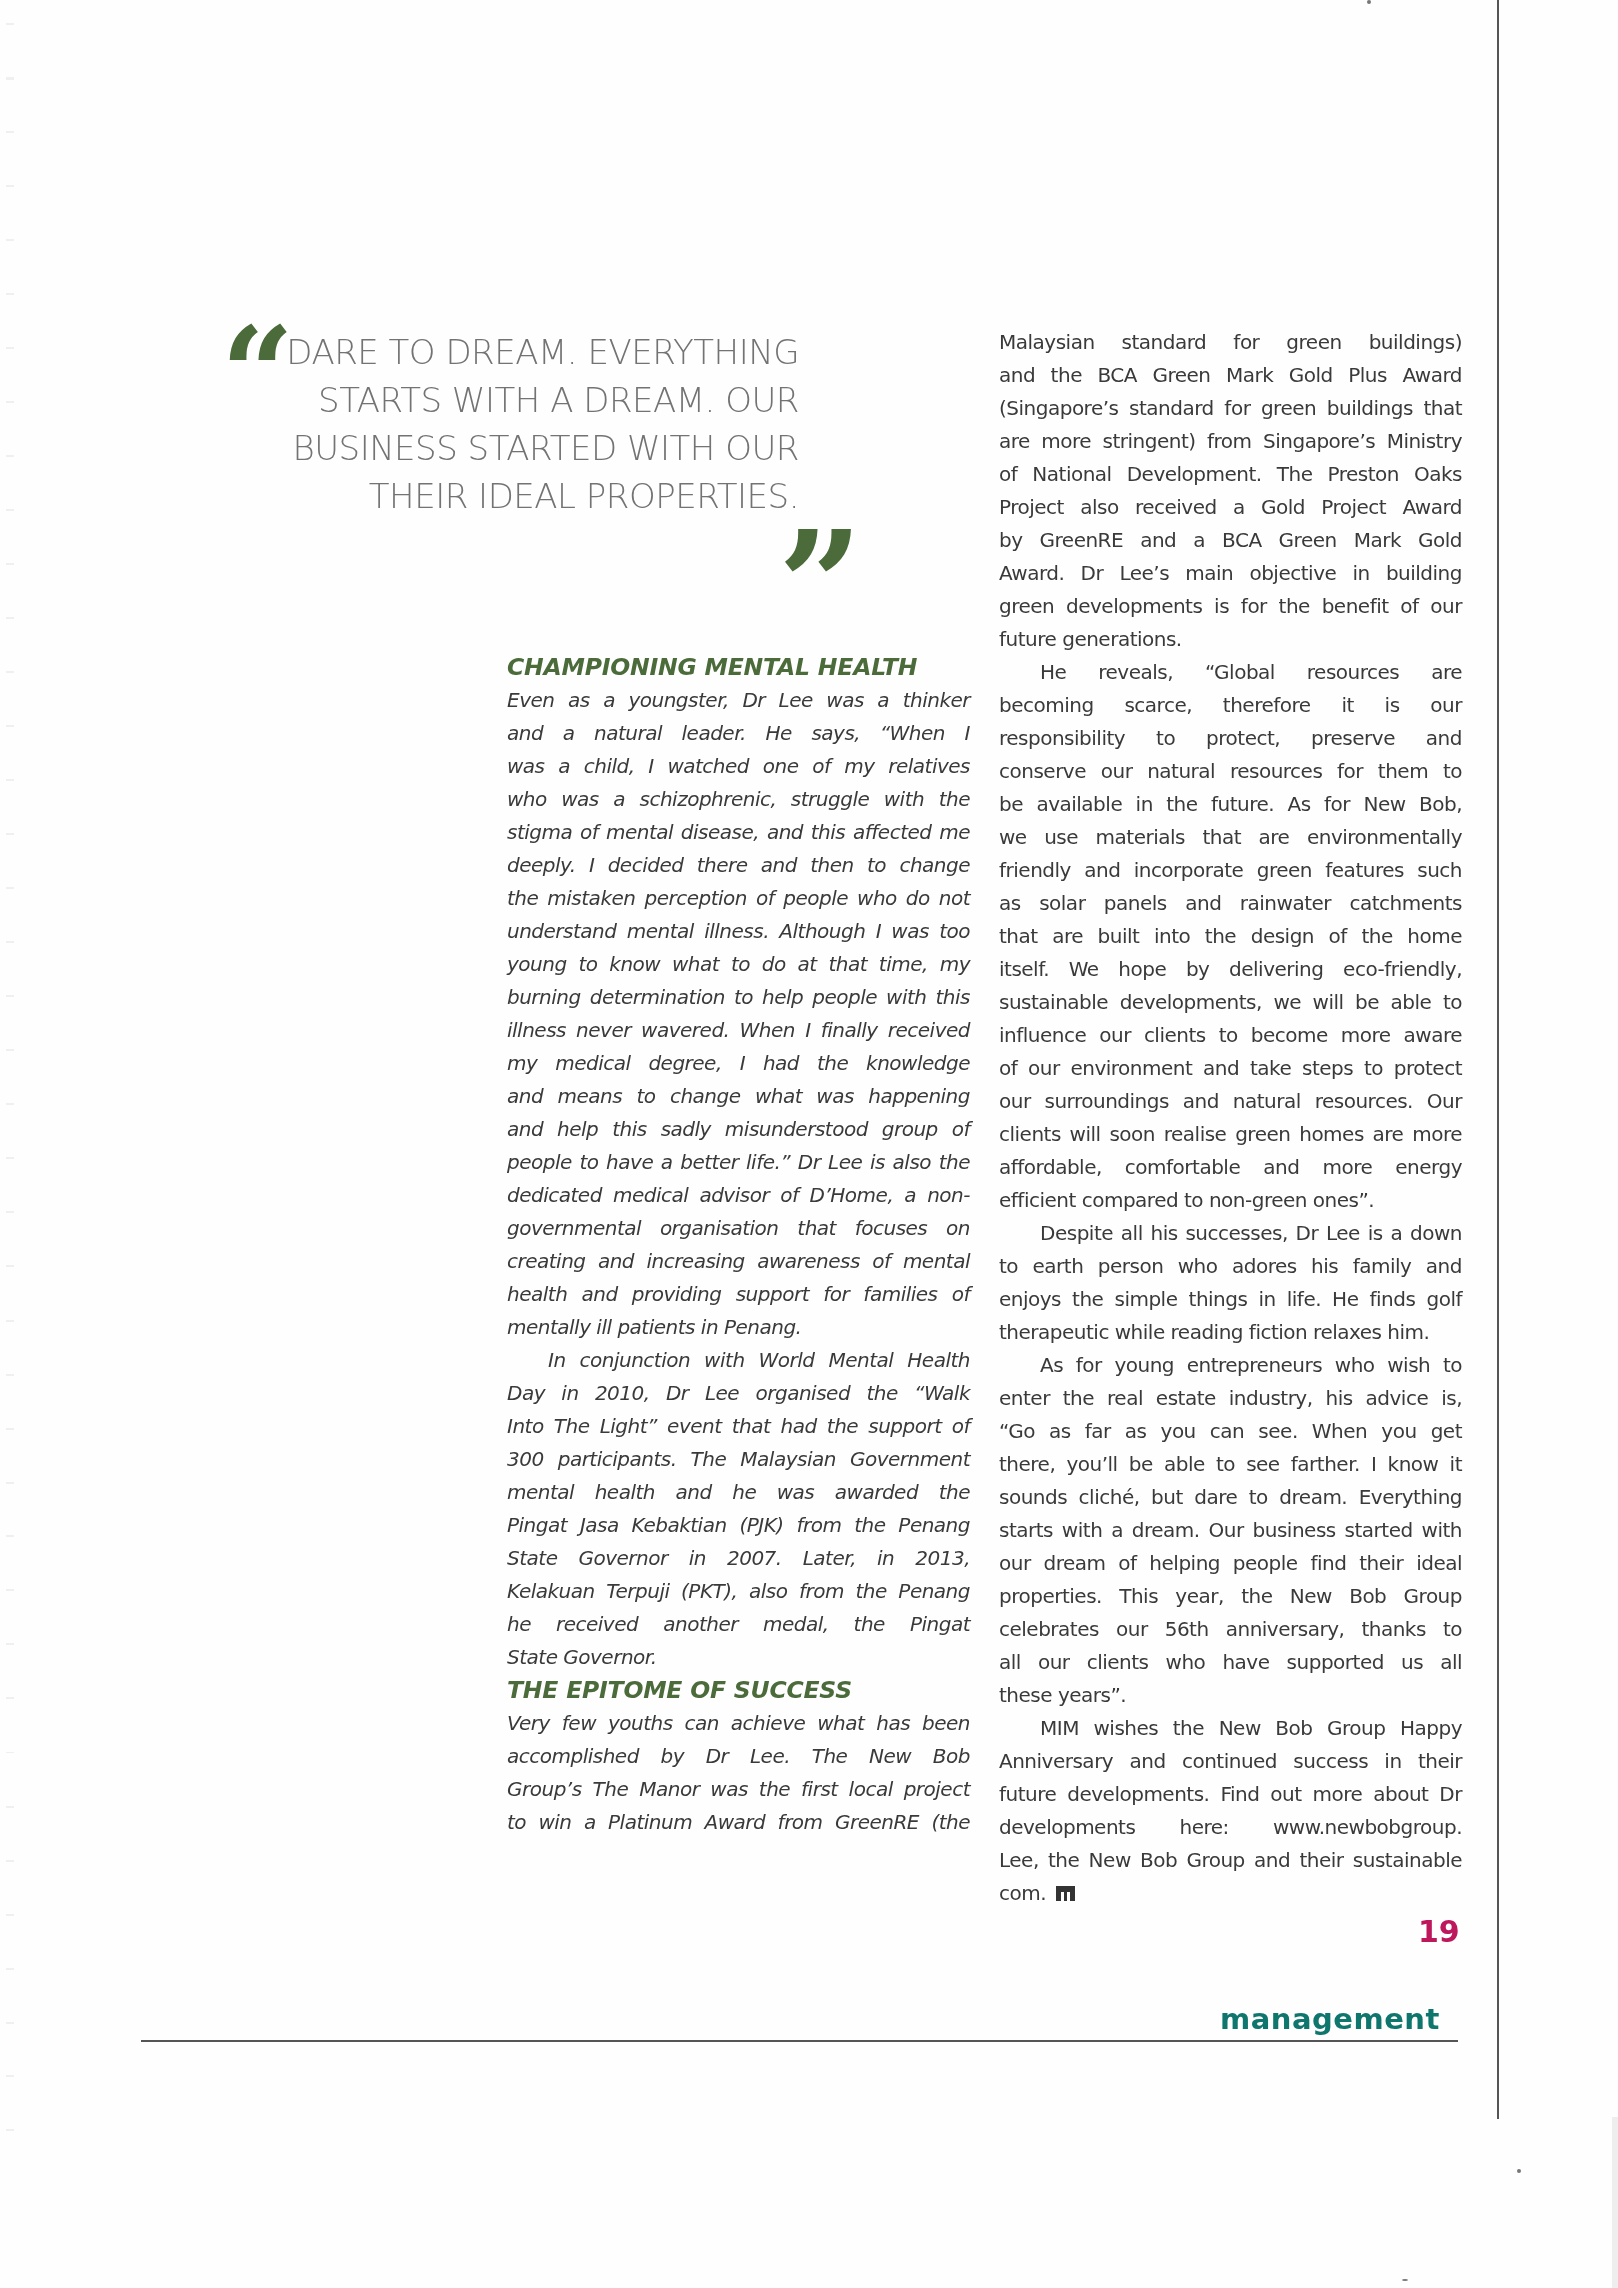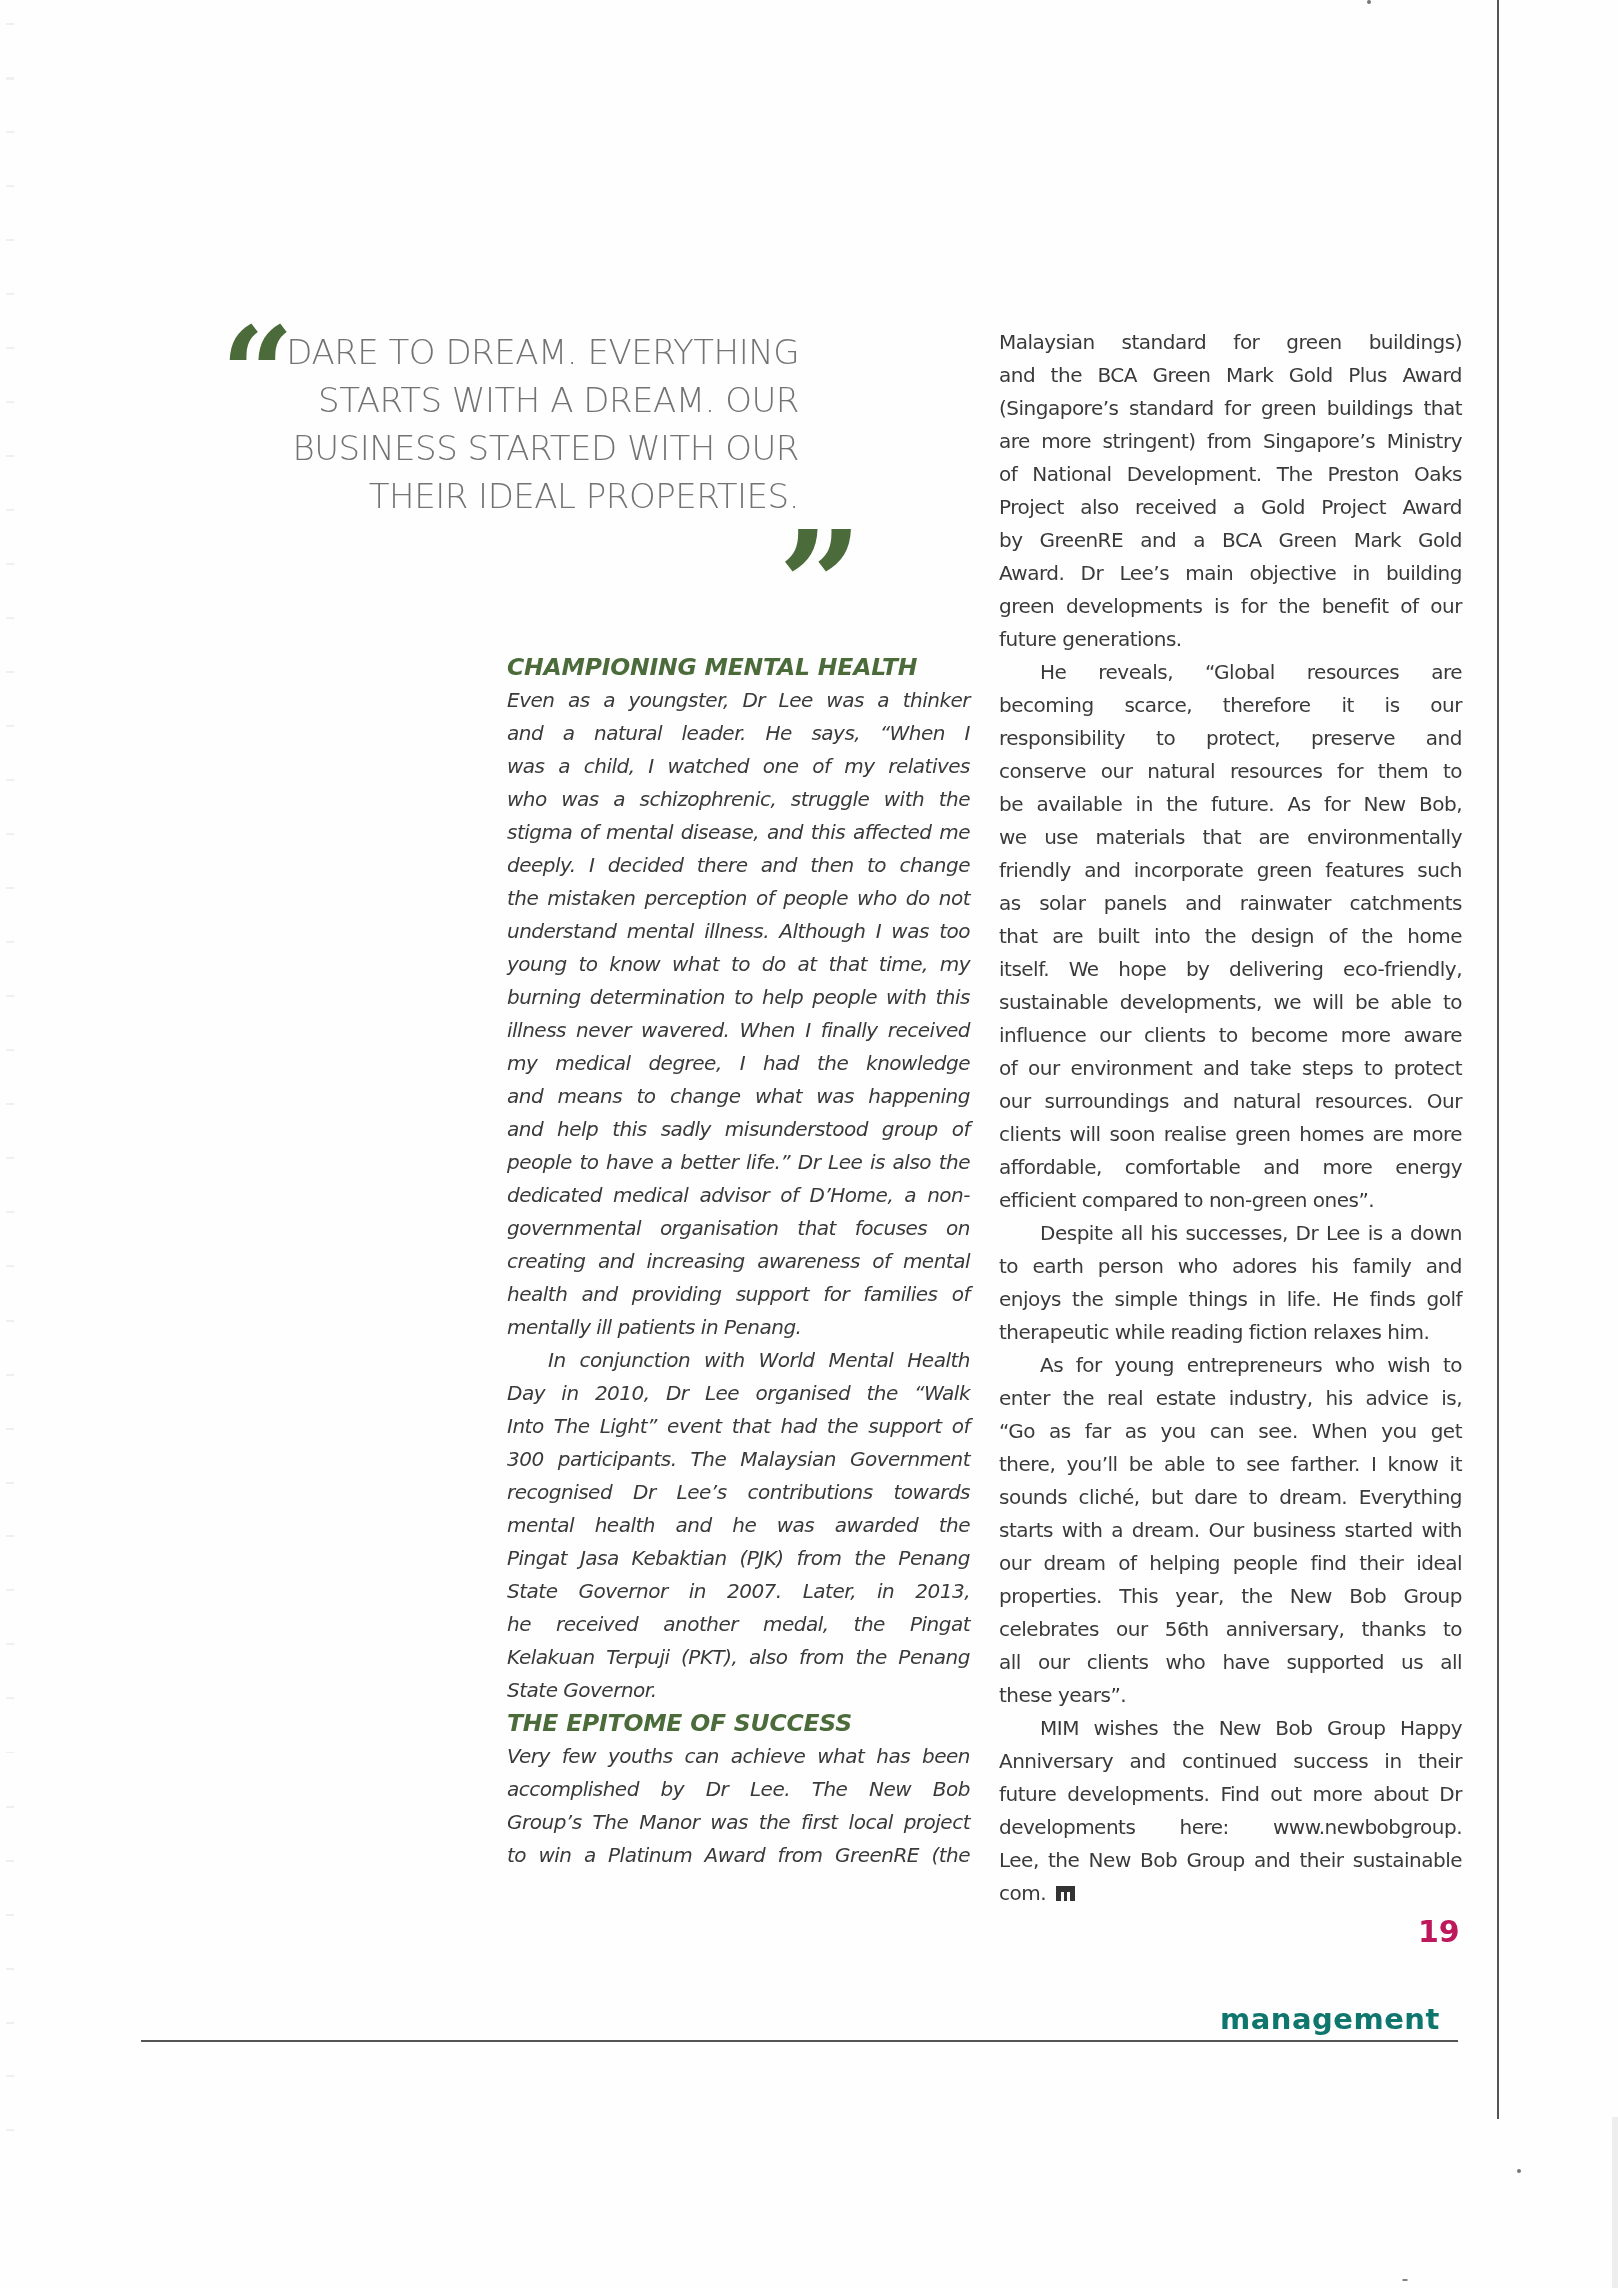--- a/index.html
+++ b/index.html
@@ -91,26 +91,25 @@
         <span class="line">governmental organisation that focuses on</span>
         <span class="line">creating and increasing awareness of mental</span>
         <span class="line">health and providing support for families of</span>
         <span class="line last">mentally ill patients in Penang.</span>
       </p>
     <p class="indent" style="text-indent: 0px;">
         <span class="line" style="padding-left: 41px;">In conjunction with World Mental Health</span>
         <span class="line">Day in 2010, Dr Lee organised the “Walk</span>
         <span class="line">Into The Light” event that had the support of</span>
         <span class="line">300 participants. The Malaysian Government</span>
-        <span class="line">recognised Dr Lee’s contributions towards</span>
         <span class="line">mental health and he was awarded the</span>
         <span class="line">Pingat Jasa Kebaktian (PJK) from the Penang</span>
         <span class="line">State Governor in 2007. Later, in 2013,</span>
+        <span class="line">Kelakuan Terpuji (PKT), also from the Penang</span>
         <span class="line">he received another medal, the Pingat</span>
-        <span class="line">Kelakuan Terpuji (PKT), also from the Penang</span>
         <span class="line last">State Governor.</span>
       </p>
     <h2 class="heading spaced">THE EPITOME OF SUCCESS</h2>
     <p style="text-indent: 0px;">
         <span class="line">Very few youths can achieve what has been</span>
         <span class="line">accomplished by Dr Lee. The New Bob</span>
         <span class="line">Group’s The Manor was the first local project</span>
         <span class="line">to win a Platinum Award from GreenRE (the</span>
       </p>
   </div>

